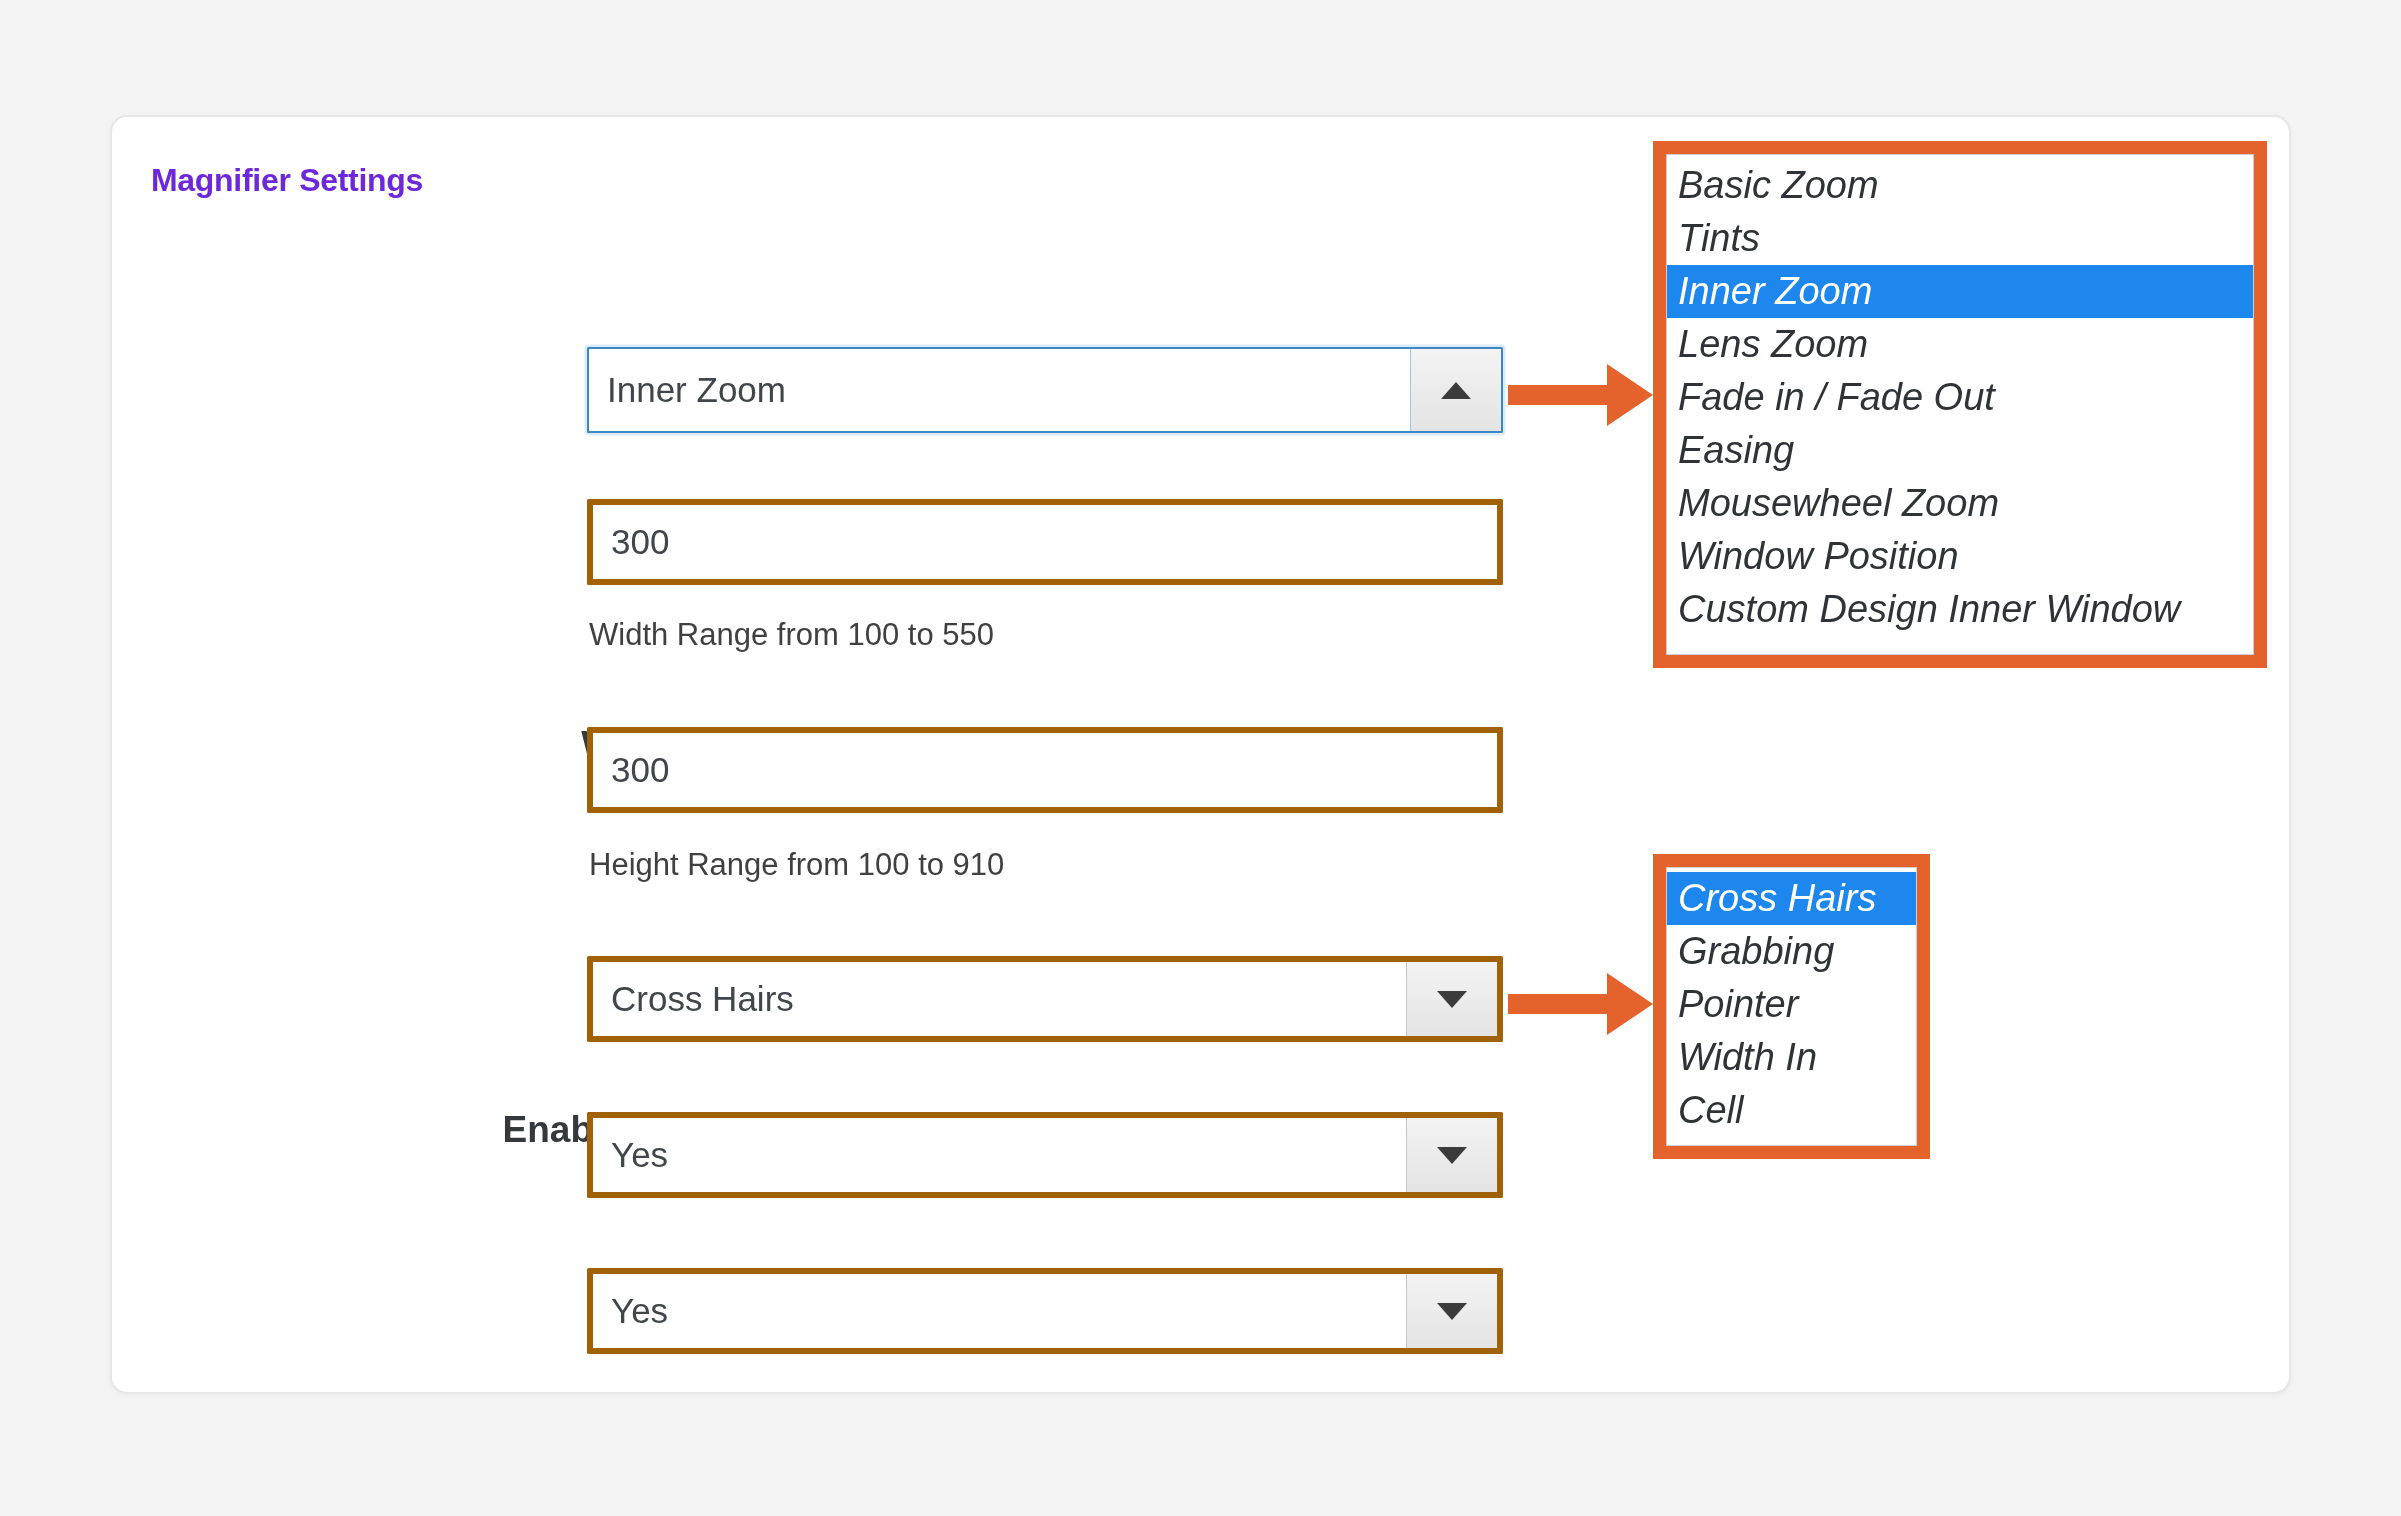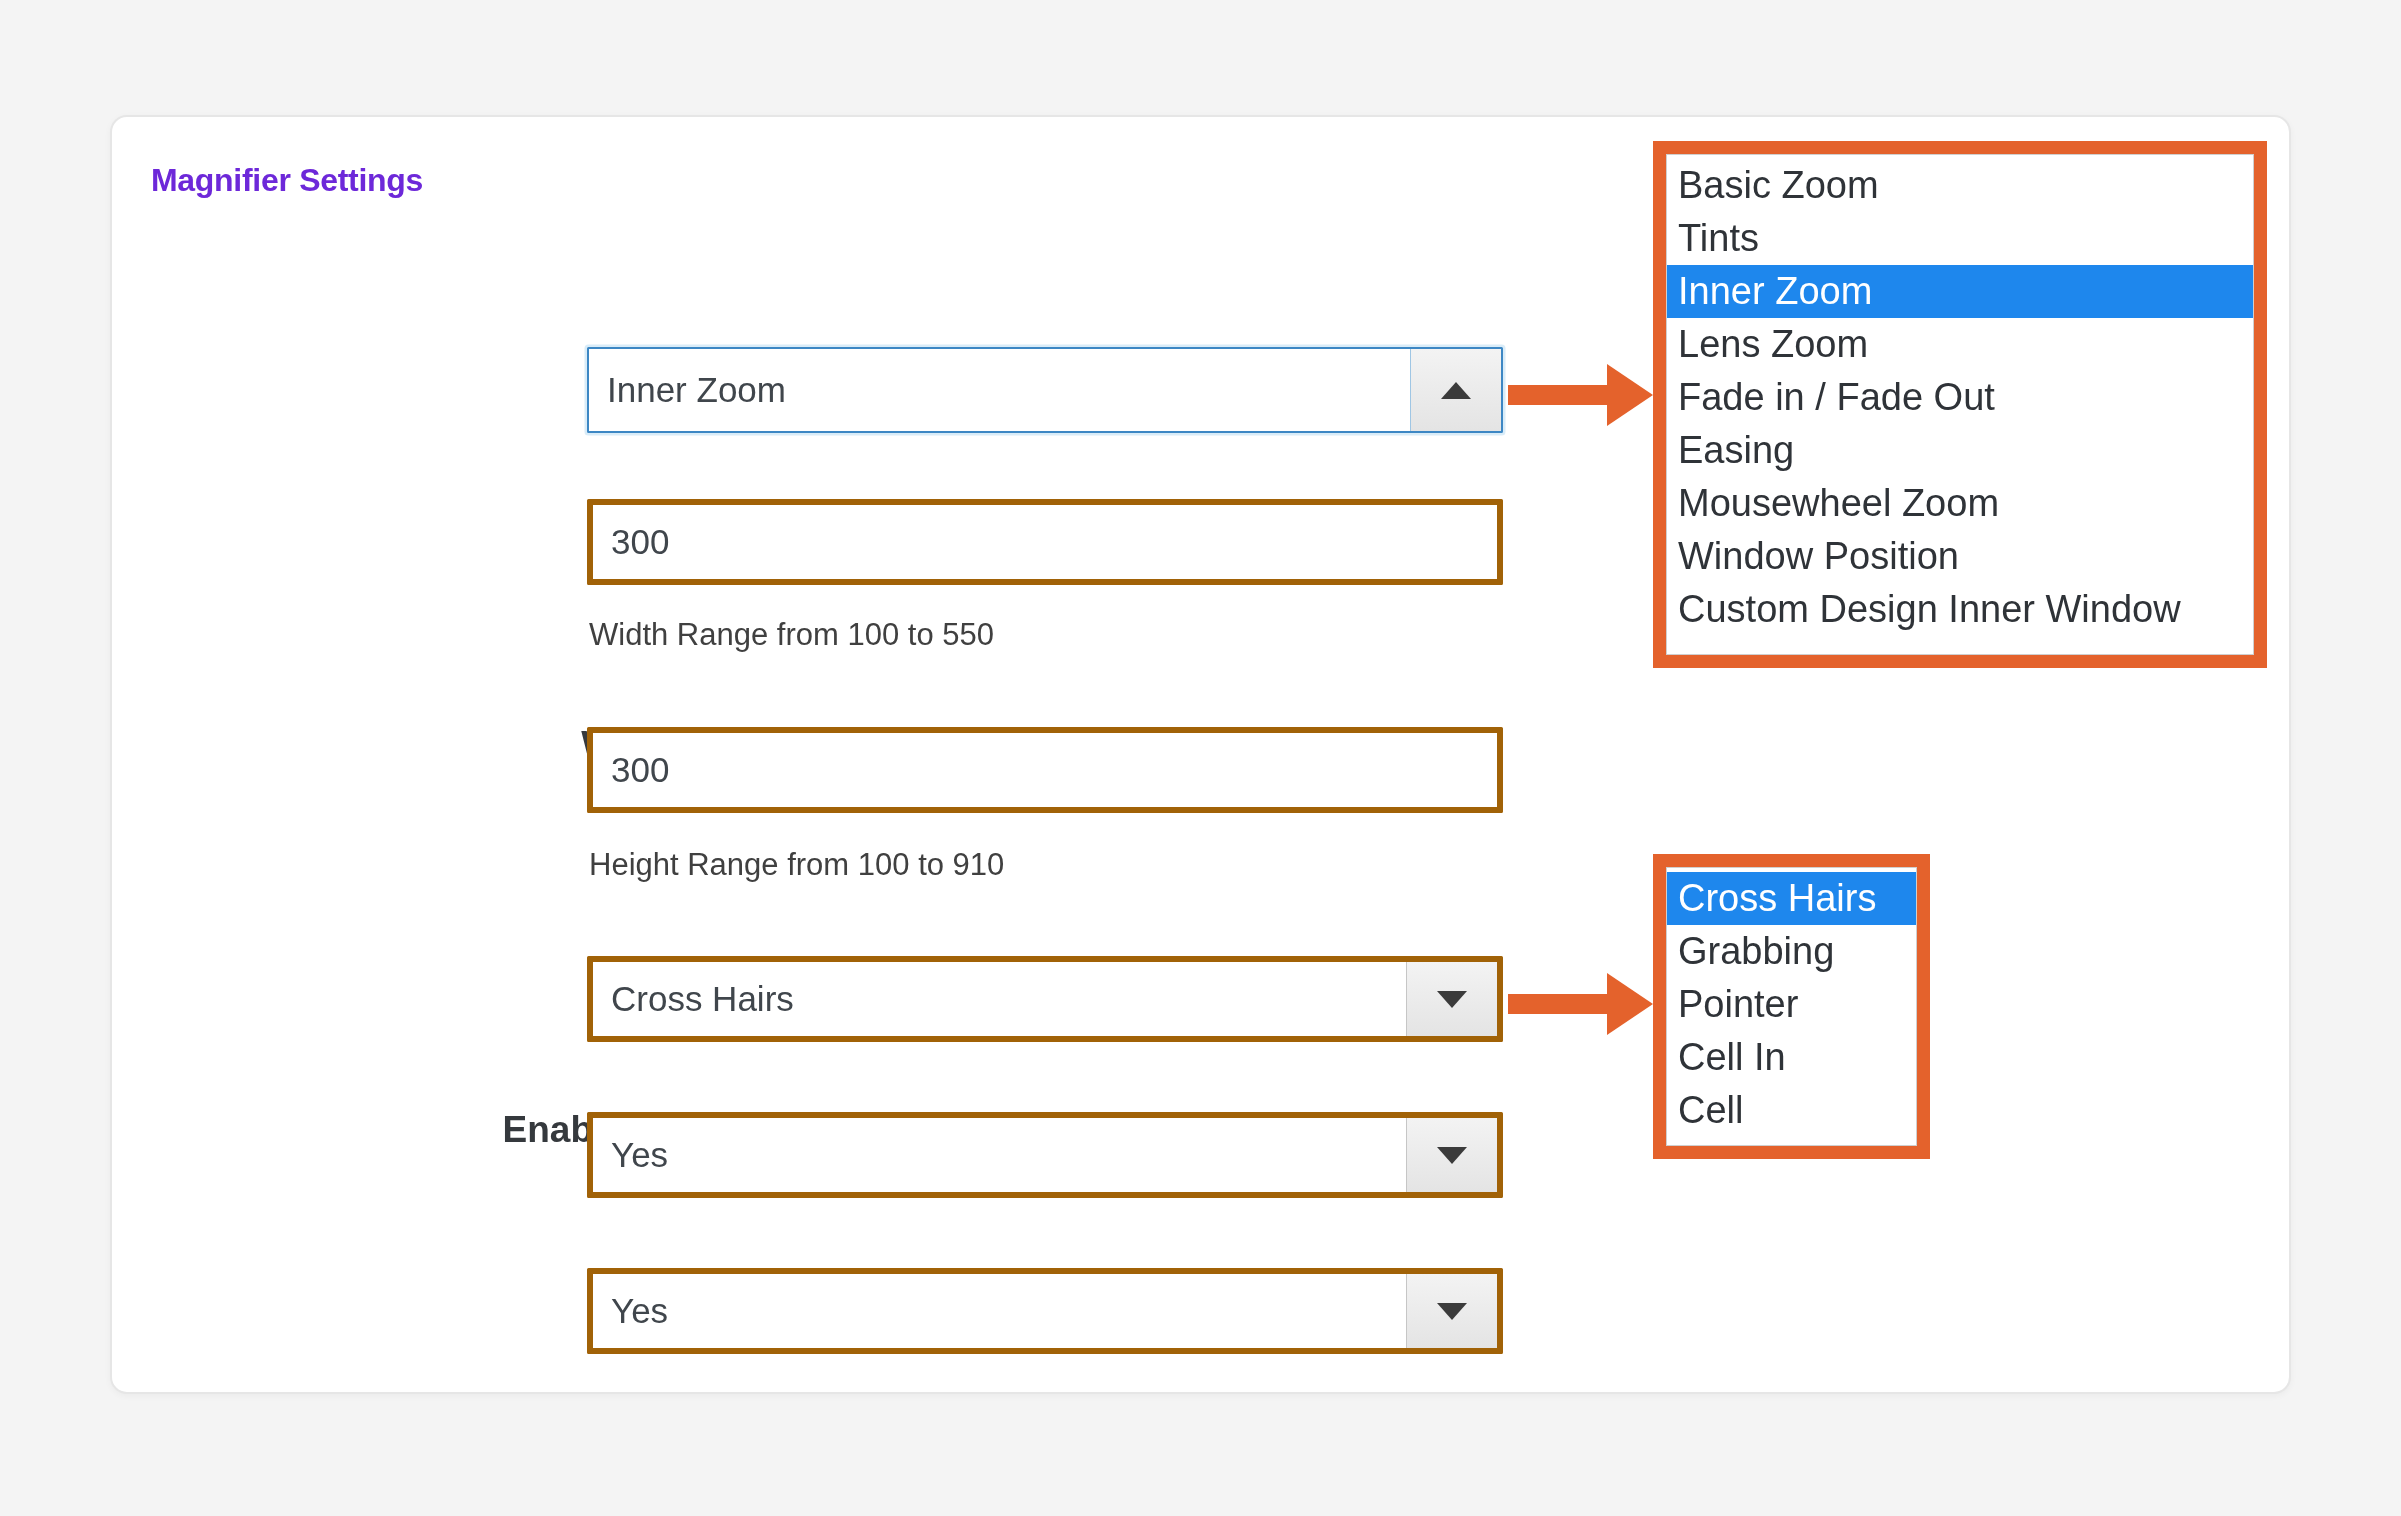--- a/index.html
+++ b/index.html
@@ -133,20 +133,21 @@
     box-sizing: border-box;
   }
   .opt-list {
     position: absolute;
     inset: 0;
     background: #ffffff;
     border: 1.5px solid #cfcfcf;
     box-sizing: border-box;
     padding: 4px 0 4px 0;
     overflow: hidden;
+    font-style: italic;
   }
   .opt {
     font-size: 38px;
     color: #2f3338;
     line-height: 1.0;
     padding: 7px 0 8px 11px;
     white-space: nowrap;
   }
   .opt.selected {
     background: #1e87ed;
@@ -267,17 +268,17 @@
     <div class="opt">Window Position</div>
     <div class="opt">Custom Design Inner Window</div>
   </div>
 </div>
 
 <div class="hl-box" style="left:1653px; top:854px; width:277px; height:305px;">
   <div class="opt-list">
     <div class="opt selected">Cross Hairs</div>
     <div class="opt">Grabbing</div>
     <div class="opt">Pointer</div>
-    <div class="opt">Cell In</div>
+    <div class="opt">Width In</div>
     <div class="opt">Cell</div>
   </div>
 </div>
 
 
 </body></html>

